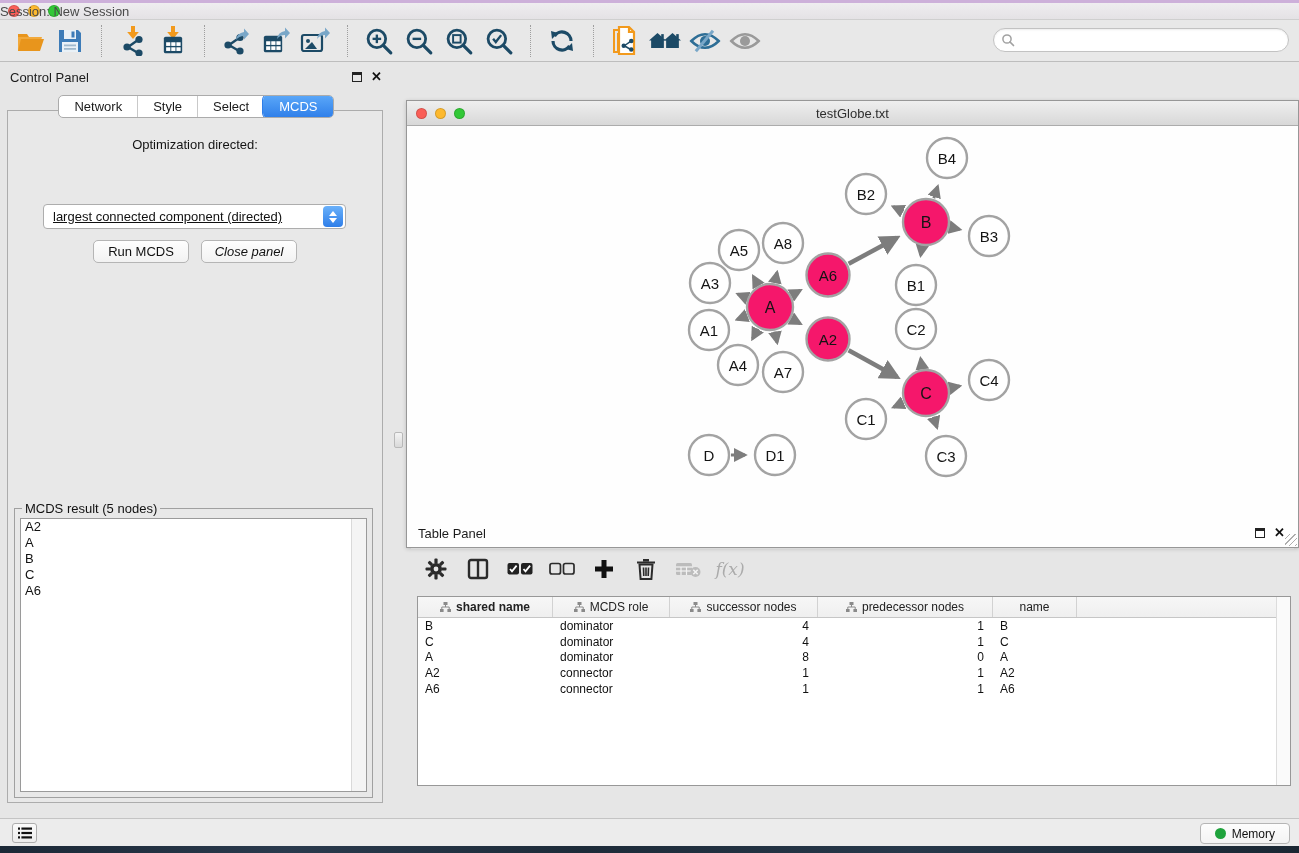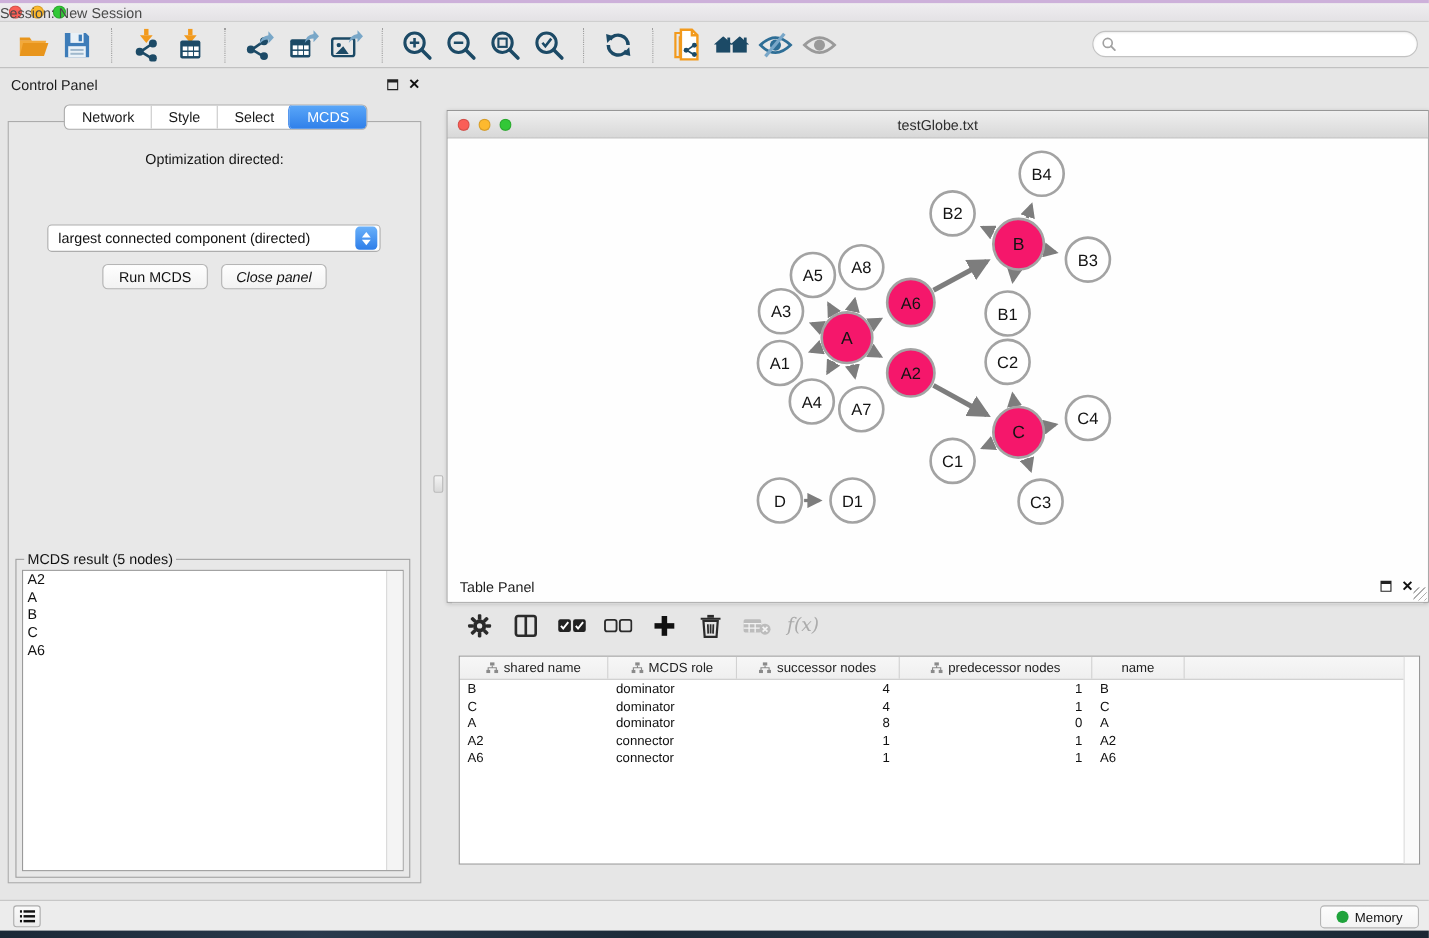--- a/index.html
+++ b/index.html
@@ -49,21 +49,21 @@
   .seg-group { display:flex; background:#fff; border:1px solid #ABABAB; border-radius:5px; overflow:hidden; height:23px; }
   .seg { font-size:13px; color:#1a1a1a; padding:0 15px; display:flex; align-items:center; cursor:pointer; border-left:1px solid #C9C9C9; }
   .seg:first-child { border-left:none; }
   .seg.active { background:linear-gradient(#5BA8F9,#2E7EE9); color:#fff; border-radius:5px; margin:-1px; padding:0 16px; border-left:none; box-shadow:0 0 0 1px #2E7EE9; }
 
   #cp-body { position:absolute; left:7px; right:9px; top:48px; bottom:12px;
     border:1px solid #ACACAC; background:#E8E8E8; }
   #opt-label { margin-top:26px; text-align:center; font-size:13px; color:#141414; }
   #criterion { position:absolute; left:35px; right:36px; top:93px; height:25px; background:#fff;
     border:1px solid #ADADAD; border-radius:4px; display:flex; align-items:center; cursor:pointer; }
-  #criterion .val { flex:1; font-size:13px; color:#111; padding-left:9px; white-space:nowrap; }
+  #criterion .val { flex:1; font-size:13px; color:#111; padding-left:9px; white-space:nowrap;text-decoration:underline; }
   #criterion .stepper { width:20px; height:21px; margin-right:2px; border-radius:4px;
     background:linear-gradient(#6AB1FA,#2E7EE9); display:flex; flex-direction:column; align-items:center; justify-content:center; gap:2px; }
   .chev-up { width:0; height:0; border-left:4px solid transparent; border-right:4px solid transparent; border-bottom:5px solid #fff; }
   .chev-dn { width:0; height:0; border-left:4px solid transparent; border-right:4px solid transparent; border-top:5px solid #fff; }
   .cp-btn { position:absolute; top:129px; height:23px; background:linear-gradient(#FEFEFE,#F2F2F2);
     border:1px solid #B5B5B5; border-radius:5px; font-size:13px; color:#111;
     display:flex; align-items:center; justify-content:center; cursor:pointer; }
   #btn-run { left:85px; width:96px; }
   #btn-close { left:193px; width:96px;font-style:italic; }
 
@@ -541,21 +541,21 @@
         <circle cx="20.5" cy="12" r="5" fill="#9a9a9a"></circle>
         <path d="M18.3,9.8 L22.7,14.2 M22.7,9.8 L18.3,14.2" stroke="#fff" stroke-width="1.6"></path>
       </svg>
     </div>
     <div class="tp-ic">
       <span id="fx-label">f(x)</span>
     </div>
   </div>
   <div id="data-table">
     <div class="thead">
-        <div class="th" style="width: 135px;">
+        <div class="th" style="width: 135px; font-weight: bold;">
           <svg width="11" height="10" viewBox="0 0 11 10">
             <rect x="3.5" y="0" width="4" height="3" fill="#8a8a8a"></rect>
             <path d="M5.5,3 L5.5,5 M1.8,7 L1.8,5 L9.2,5 L9.2,7" fill="none" stroke="#8a8a8a" stroke-width="1"></path>
             <rect x="0" y="7" width="3.6" height="3" fill="#8a8a8a"></rect>
             <rect x="7.4" y="7" width="3.6" height="3" fill="#8a8a8a"></rect>
           </svg>
           <span>shared name</span>
         </div>
         <div class="th" style="width: 117px;">
           <svg width="11" height="10" viewBox="0 0 11 10">

